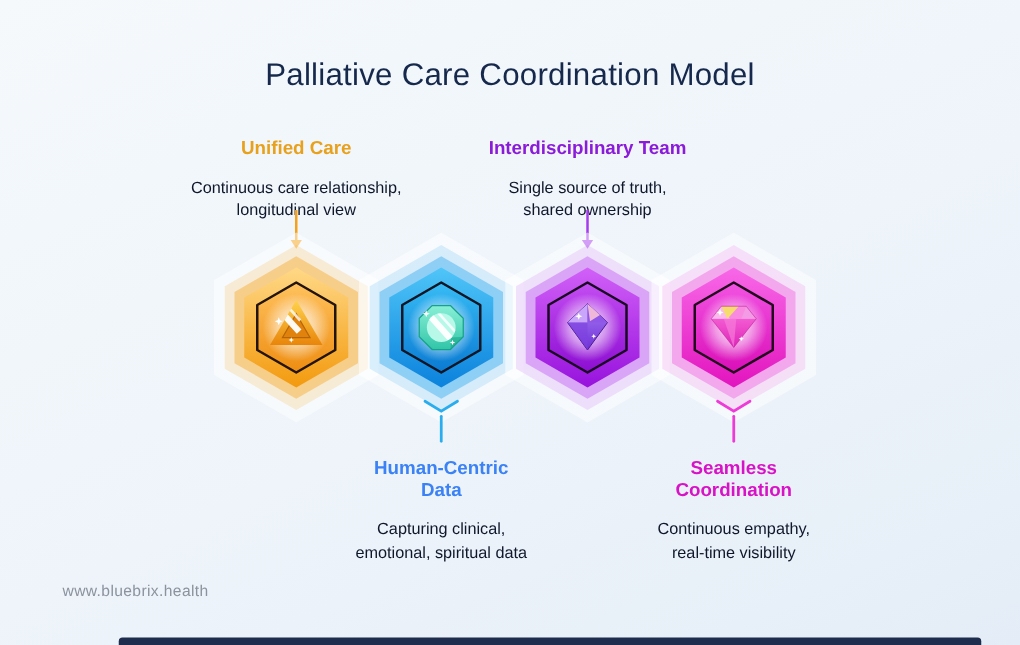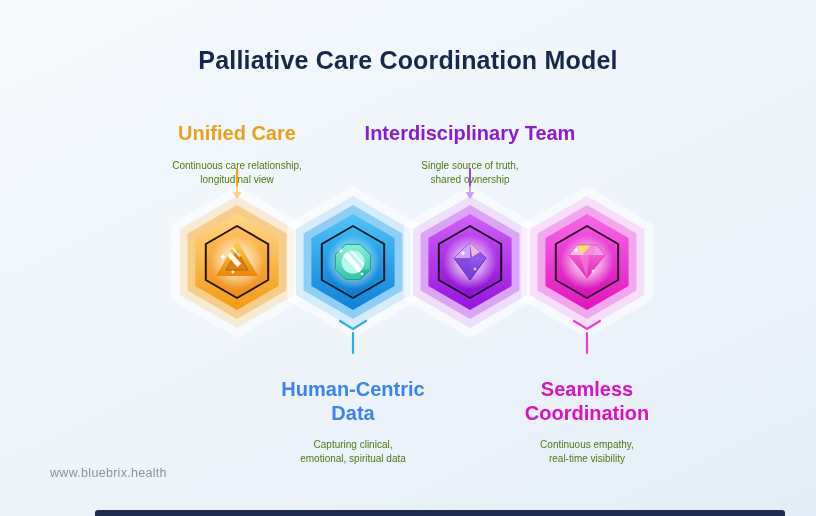--- a/index.html
+++ b/index.html
@@ -3,25 +3,25 @@
 <meta charset="utf-8">
 <style>
   html,body{margin:0;padding:0;}
   body{
     width:816px;height:516px;position:relative;overflow:hidden;
     font-family:"Liberation Sans","DejaVu Sans",sans-serif;
     background:linear-gradient(155deg,#f5f9fc 0%,#eef4fa 55%,#e4edf7 100%);
   }
   .title{
     position:absolute;top:46px;left:0;width:816px;text-align:center;
-    font-size:25px;font-weight:700;color:#16294c;letter-spacing:.2px;
+    font-size:25px;font-weight:400;color:#16294c;letter-spacing:.2px;
   }
   .label-block{position:absolute;text-align:center;}
-  .label-block h3{margin:12px 0 5px;font-size:20px;font-weight:700;line-height:1.18;white-space:pre-line;}
-  .label-block p{margin:13px;font-size:10px;line-height:1.4;color:#4d7c0f;white-space:pre-line;}
+  .label-block h3{margin:0 0 5px;font-size:15px;font-weight:700;line-height:1.18;white-space:pre-line;}
+  .label-block p{margin:13px;font-size:13px;line-height:1.4;color:#0f172a;white-space:pre-line;}
   .c-orange{color:#E8A11C}
   .c-blue{color:#3b82f6}
   .c-purple{color:#8A1BD8}
   .c-pink{color:#D812C6}
   .hex-svg{position:absolute;width:160px;height:160px;top:182px;}
   .conn{position:absolute;}
   .footer{position:absolute;left:50px;top:466px;font-size:12.5px;color:#8d939d;letter-spacing:.3px;}
   .bottom-bar{position:absolute;left:95px;bottom:0;width:690px;height:6px;background:#1e2c4d;border-radius:3px 3px 0 0;}
 </style>
 </head>

